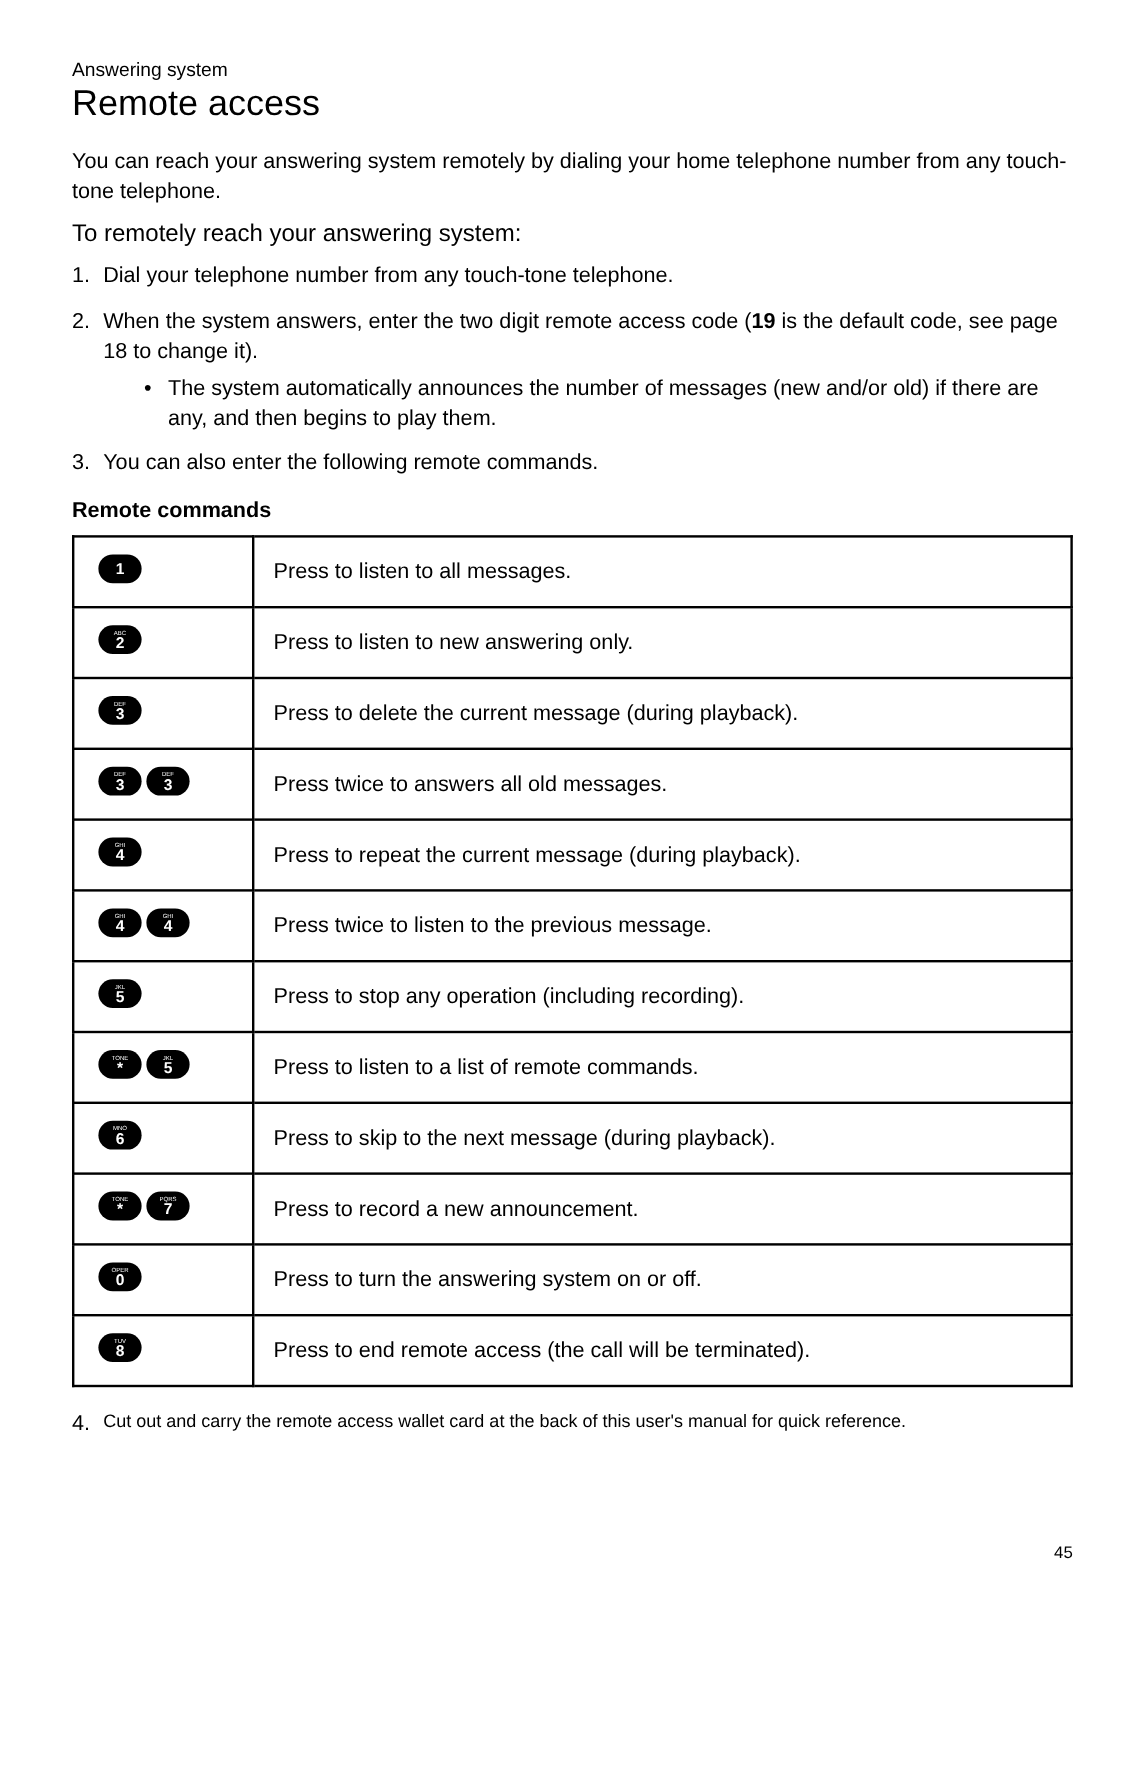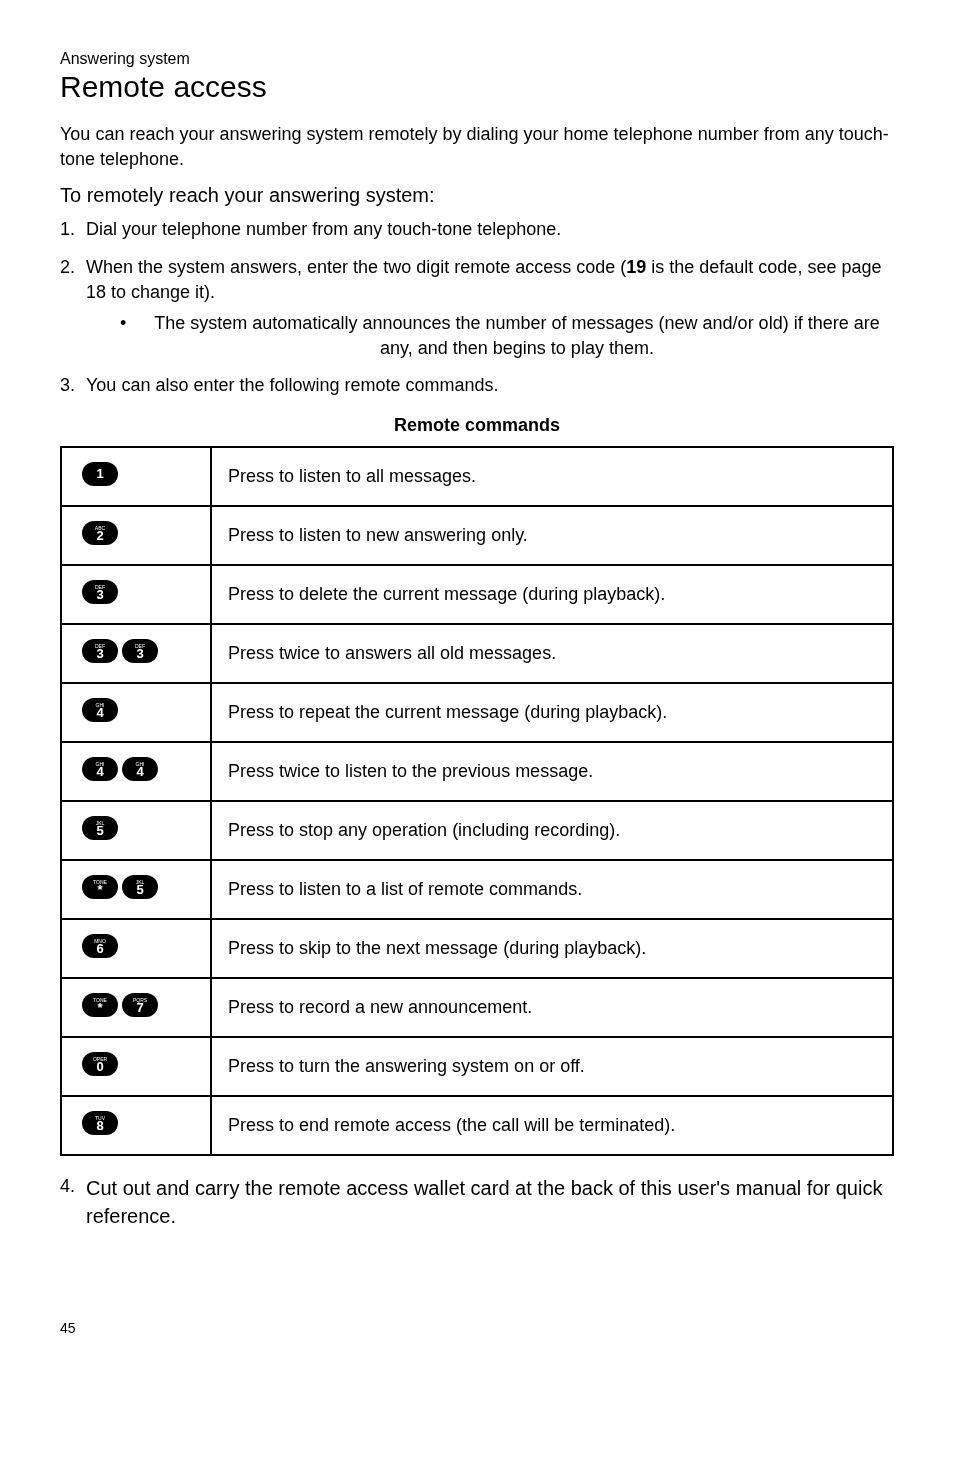--- a/index.html
+++ b/index.html
@@ -47,39 +47,37 @@
     ol.main-list > li::before {
       counter-increment: item;
       content: counter(item) ".";
       position: absolute;
       left: 0;
     }
     ul.bullet-list {
       list-style: none;
       margin-top: 6px;
       padding-left: 34px;
-      text-align: center;
     }
     ul.bullet-list li {
       font-size: 18px;
       line-height: 1.4;
       position: relative;
       padding-left: 20px;
     }
     ul.bullet-list li::before {
       content: "•";
       position: absolute;
       left: 0;
     }
     .table-heading {
       font-size: 18px;
       font-weight: bold;
       margin-top: 16px;
       margin-bottom: 10px;
-      text-align: center;
     }
     table {
       border-collapse: collapse;
       width: 100%;
       margin-bottom: 18px;
     }
     table td {
       border: 2px solid #000;
       padding: 14px 16px;
       font-size: 18px;
@@ -133,26 +131,26 @@
       line-height: 1.4;
       margin-bottom: 14px;
       padding-left: 26px;
       position: relative;
     }
     .after-list .num-prefix {
       position: absolute;
       left: 0;
     }
     .note-text {
-      font-size: 20px;
+      font-size: 15px;
       line-height: 1.4;
       padding-left: 26px;
     }
     .page-num {
-      text-align: left;
+      text-align: right;
       font-size: 14px;
       margin-top: 90px;
     }
     .bold {
       font-weight: bold;
     }
   </style>
 </head>
 <body>
 

